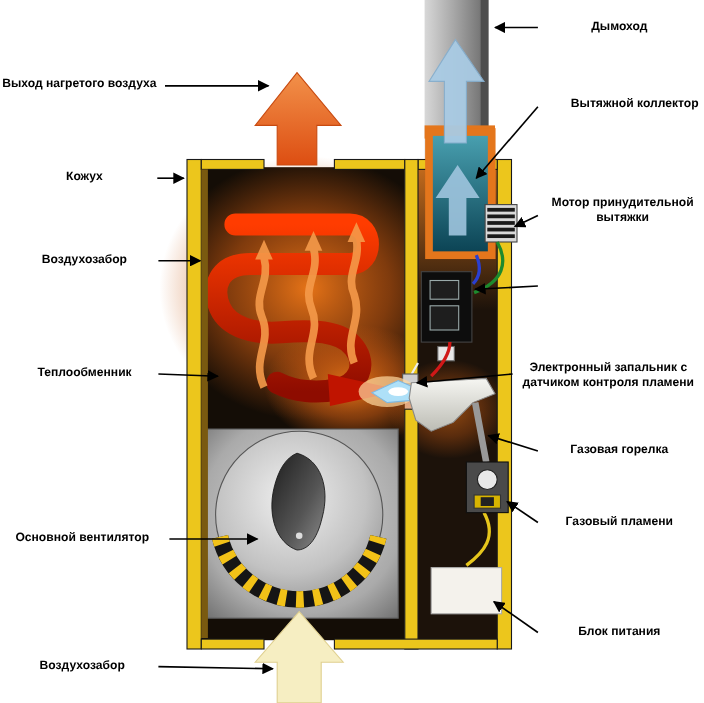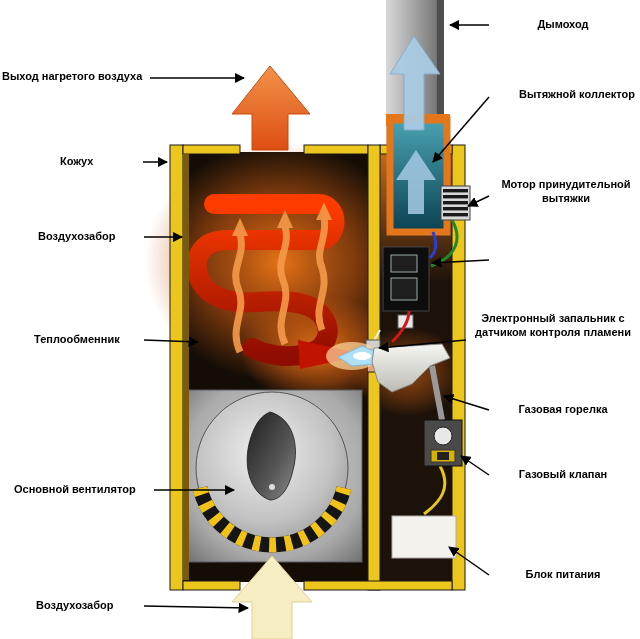--- a/index.html
+++ b/index.html
@@ -212,18 +212,18 @@
   <div class="lbl left" style="left:2px;top:70px;width:146px">Выход нагретого воздуха</div>
   <div class="lbl left" style="left:60px;top:155px;width:80px">Кожух</div>
   <div class="lbl left" style="left:38px;top:230px;width:104px">Воздухозабор</div>
   <div class="lbl left" style="left:34px;top:333px;width:108px">Теплообменник</div>
   <div class="lbl left" style="left:14px;top:483px;width:138px">Основной вентилятор</div>
   <div class="lbl left" style="left:36px;top:599px;width:106px">Воздухозабор</div>
 
   <div class="lbl right" style="left:493px;top:18px;width:140px">Дымоход</div>
   <div class="lbl right" style="left:493px;top:88px;width:168px">Вытяжной коллектор</div>
   <div class="lbl right" style="left:493px;top:178px;width:146px">Мотор принудительной вытяжки</div>
-  <div class="lbl right" style="left:468px;top:312px;width:170px">Электронный запальник с датчиком контроля пламени</div>
+  <div class="lbl right" style="left:468px;top:328px;width:170px">Электронный запальник с датчиком контроля пламени</div>
   <div class="lbl right" style="left:493px;top:403px;width:140px">Газовая горелка</div>
-  <div class="lbl right" style="left:493px;top:468px;width:140px">Газовый клапан</div>
+  <div class="lbl right" style="left:493px;top:468px;width:140px">Газовый пламени</div>
   <div class="lbl right" style="left:493px;top:568px;width:140px">Блок питания</div>
 
 </div>
 
 </body></html>

